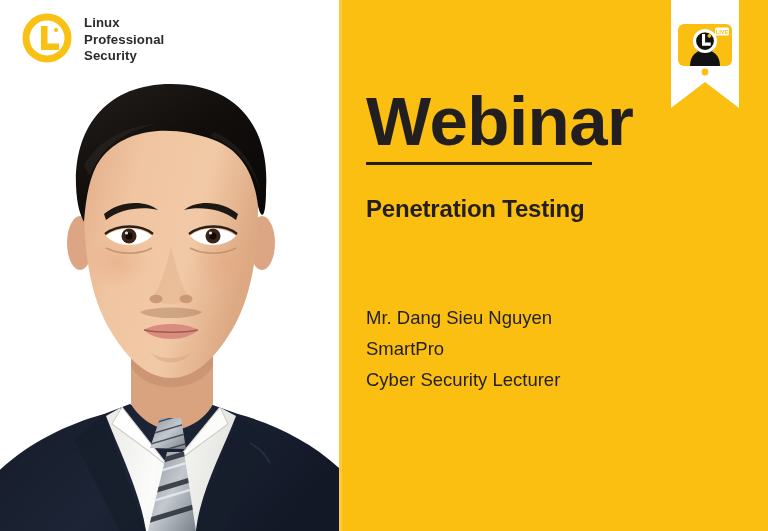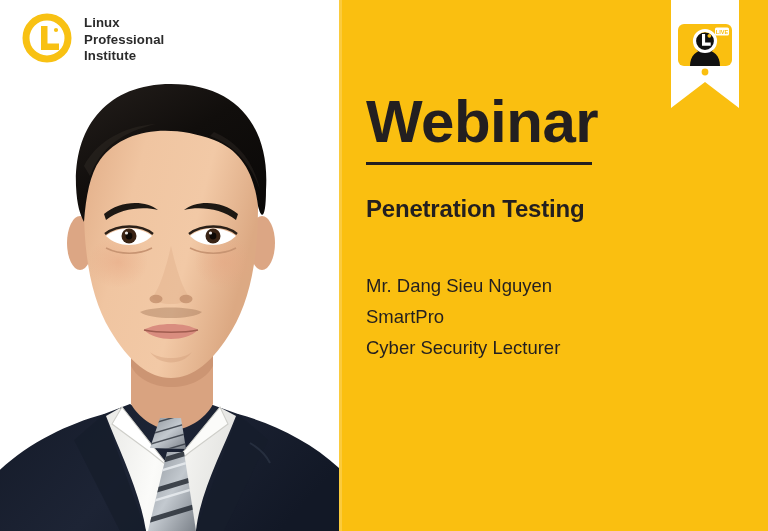--- a/index.html
+++ b/index.html
@@ -66,21 +66,21 @@
     background:#fbcb3d;
     z-index:5;
   }
 
   .ribbon { position:absolute; right:29px; top:0; width:68px; height:108px; z-index:4; }
 
   .content { position:absolute; left:27px; top:0; width:380px; }
 
   .webinar {
     margin-top:94px;
-    font-size:60px;
+    font-size:69px;
     line-height:56px;
     font-weight:bold;
     color:#231f20;
     letter-spacing:-0.5px;
   }
   .rule {
     margin-top:12px;
     width:226px;
     height:3px;
     background:#231f20;
@@ -88,21 +88,21 @@
   .subject {
     margin-top:22px;
     font-size:24px;
     line-height:43px;
     font-weight:bold;
     color:#231f20;
     letter-spacing:-0.2px;
     max-width:350px;
   }
   .speaker {
-    margin-top:40px;
+    margin-top:72px;
     font-size:18.5px;
     line-height:31px;
     color:#231f20;
   }
   .speaker div { white-space:nowrap; }
 </style>
 </head>
 <body>
 
 <div class="poster">
@@ -250,21 +250,21 @@
     <div class="logo-block">
       <svg class="logo-mark" viewBox="0 0 50 50">
         <circle cx="25" cy="25" r="21" fill="none" stroke="#f8c113" stroke-width="7"></circle>
         <path d="M19 13 h6.5 v17.5 h11.5 v6.5 H19 Z" fill="#f8c113"></path>
         <circle cx="34" cy="17" r="3.6" fill="#ffffff"></circle>
         <circle cx="34" cy="17" r="2.1" fill="#f8c113"></circle>
       </svg>
       <div class="logo-text">
         <div>Linux</div>
         <div>Professional</div>
-        <div>Institute</div>
+        <div>Security</div>
       </div>
     </div>
   </div>
 
   <div class="right-panel">
     <div class="seam"></div>
 
     <svg class="ribbon" viewBox="0 0 68 108">
 
       <path d="M0 0 H68 V108 L34 82 L0 108 Z" fill="#ffffff"></path>

